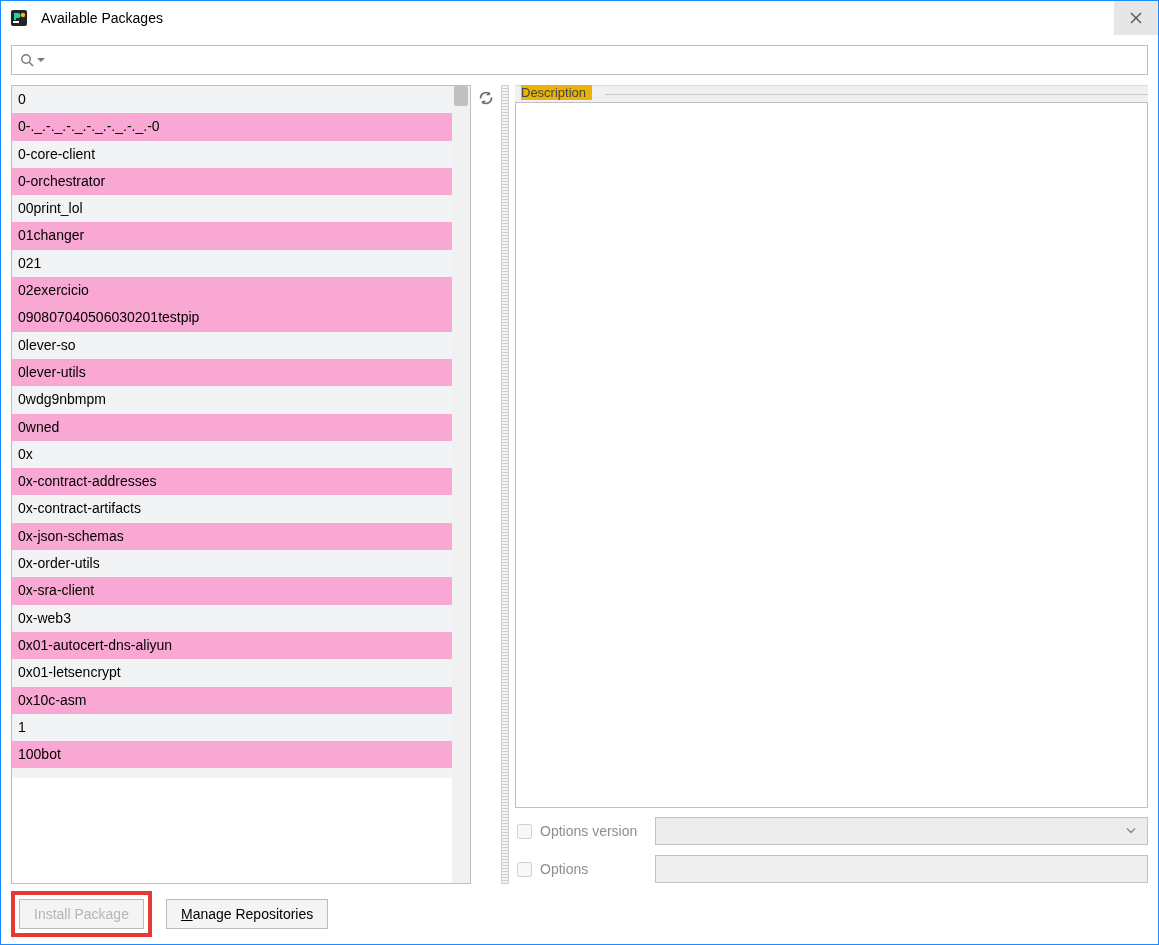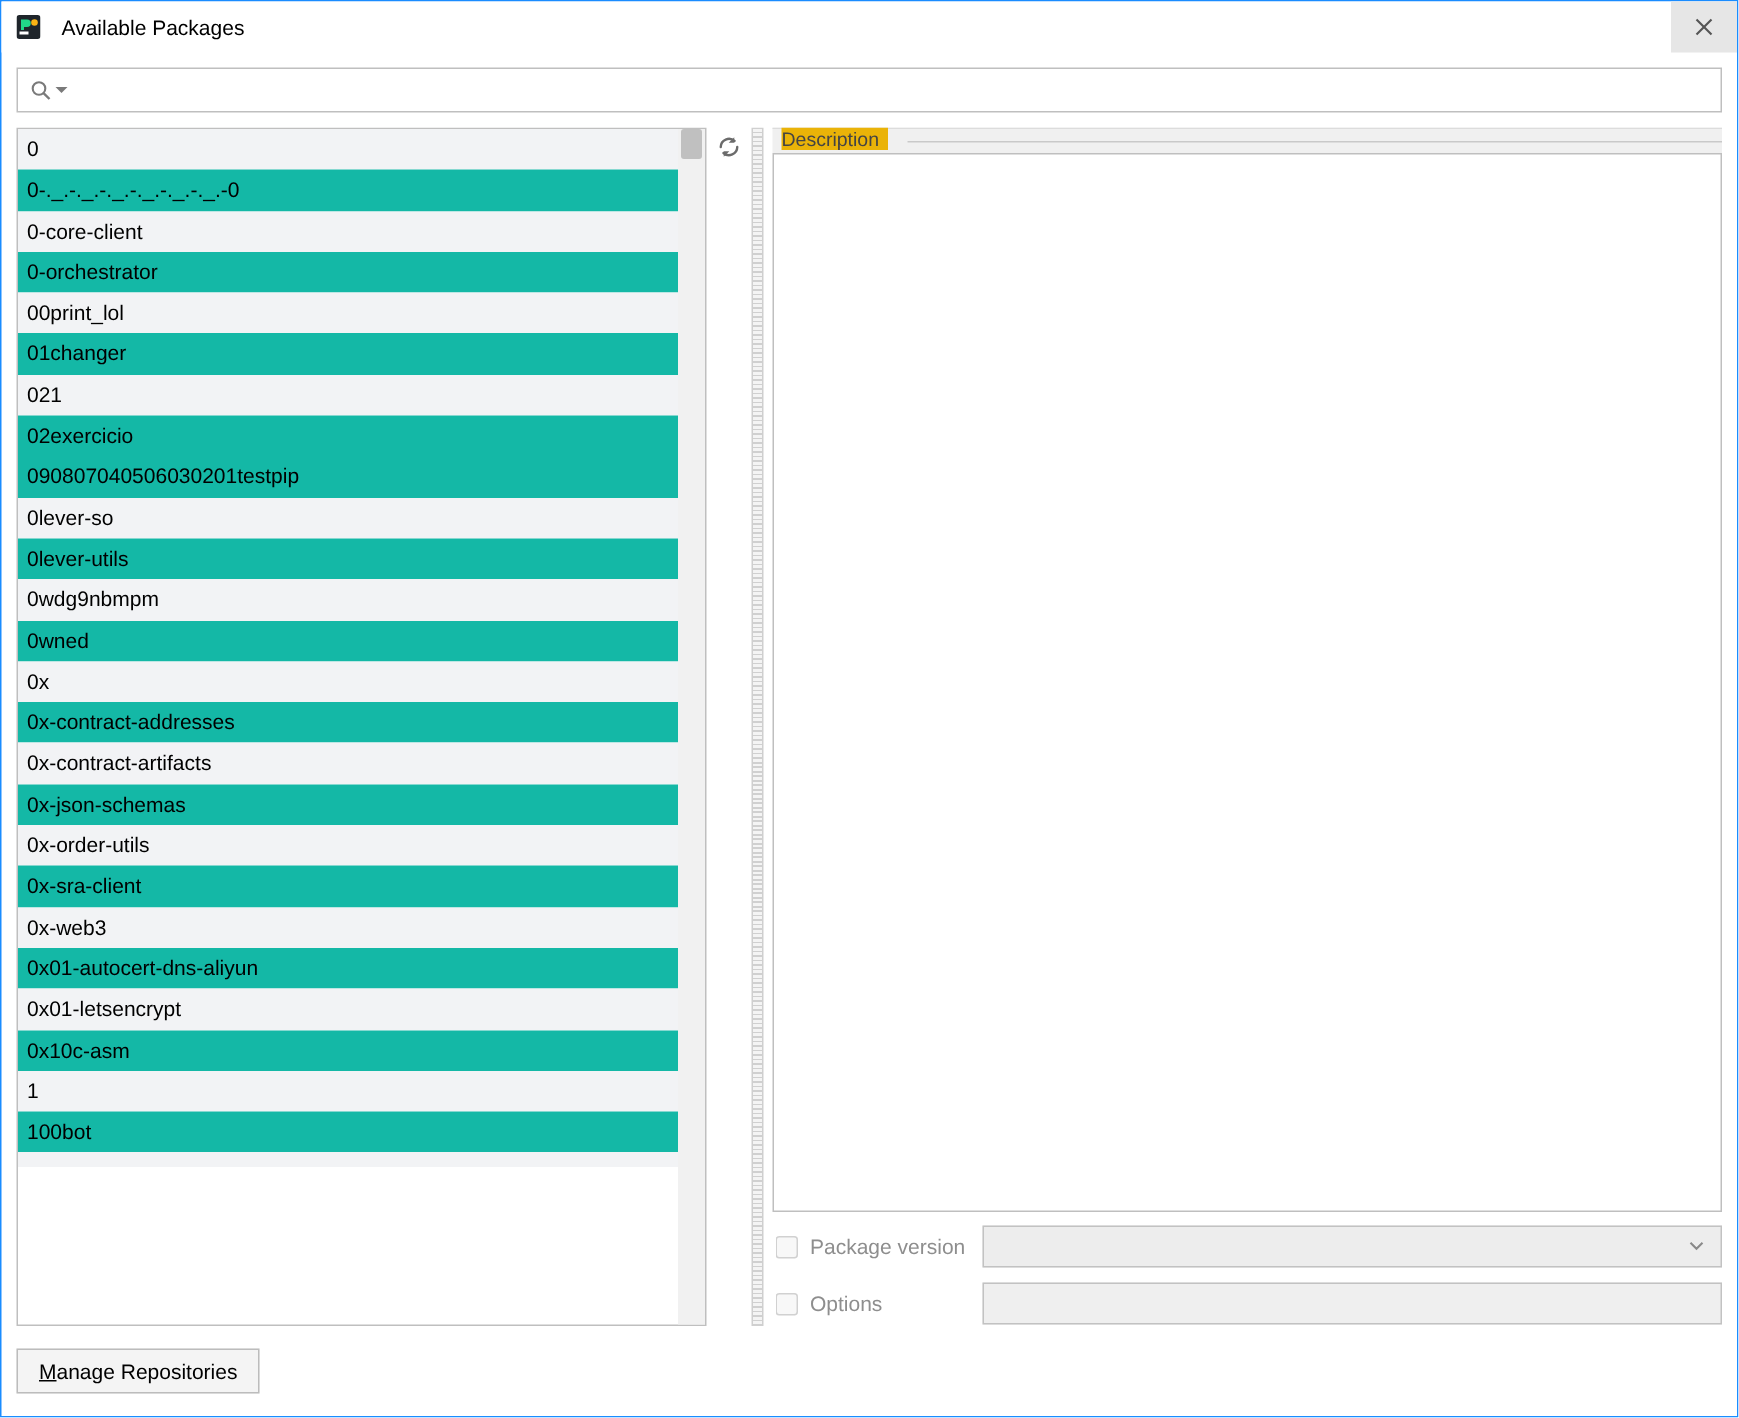--- a/index.html
+++ b/index.html
@@ -109,21 +109,21 @@
     height: 27.3px;
     line-height: 27.3px;
     padding: 0 6px;
     font-size: 14px;
     white-space: nowrap;
     overflow: hidden;
     text-overflow: ellipsis;
     cursor: pointer;
   }
   .pkg-row.even { background: #f2f3f5; }
-  .pkg-row.odd  { background: #14b8a6; }
+  .pkg-row.odd  { background: #f9a8d4; }
   .pkg-scrollbar {
     width: 18px;
     background: #f1f1f1;
     position: relative;
   }
   .pkg-thumb {
     position: absolute;
     top: 0; left: 2px; right: 2px;
     height: 20px;
     background: #c0c0c0;
@@ -353,21 +353,21 @@
       <div class="desc-label">
         <div class="bgfill"></div>
         <span class="label-text">Description</span>
         <div class="rule"></div>
       </div>
       <div class="desc-box"></div>
 
       <div class="opt-row">
         <label>
           <input type="checkbox" disabled="" style="">
-          <span>Package version</span>
+          <span>Options version</span>
         </label>
         <div class="version-select">
           <span class="chev">
             <svg width="12" height="10" viewBox="0 0 12 10">
                 <path d="M2 3l4 4 4-4" fill="none" stroke="#8a8a8a" stroke-width="1.4"></path>
               </svg>
           </span>
         </div>
       </div>
 
@@ -376,19 +376,22 @@
           <input type="checkbox" disabled="" style="">
           <span>Options</span>
         </label>
         <input class="options-input" disabled="" value="" style="">
       </div>
     </div>
 
   </div>
 
   <div class="bottom-bar">
+    <span class="install-highlight">
+      <span class="btn disabled">Install Package</span>
+    </span>
     <span class="btn">
       <span class="mn">M</span>
         <span>anage Repositories</span>
     </span>
   </div>
 
 </div>
 
 </body></html>

